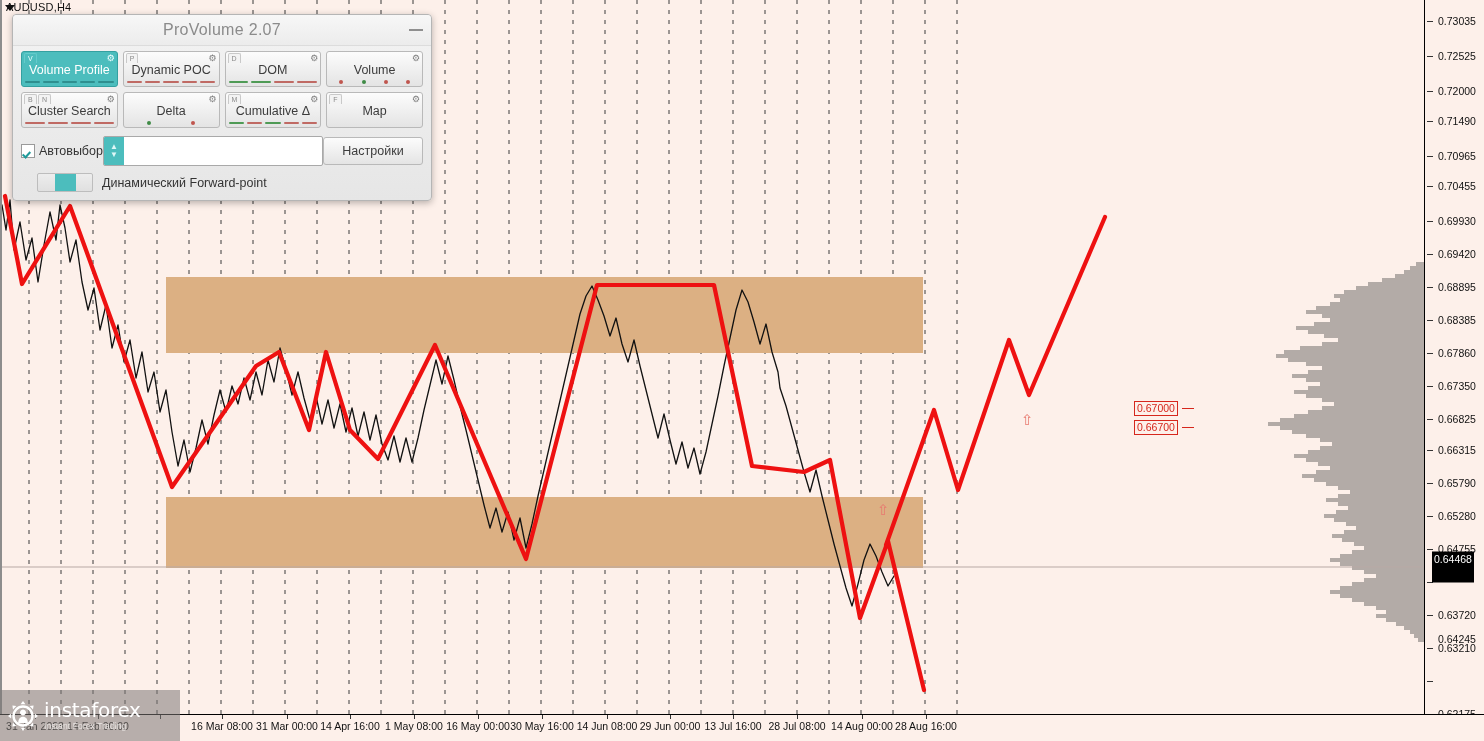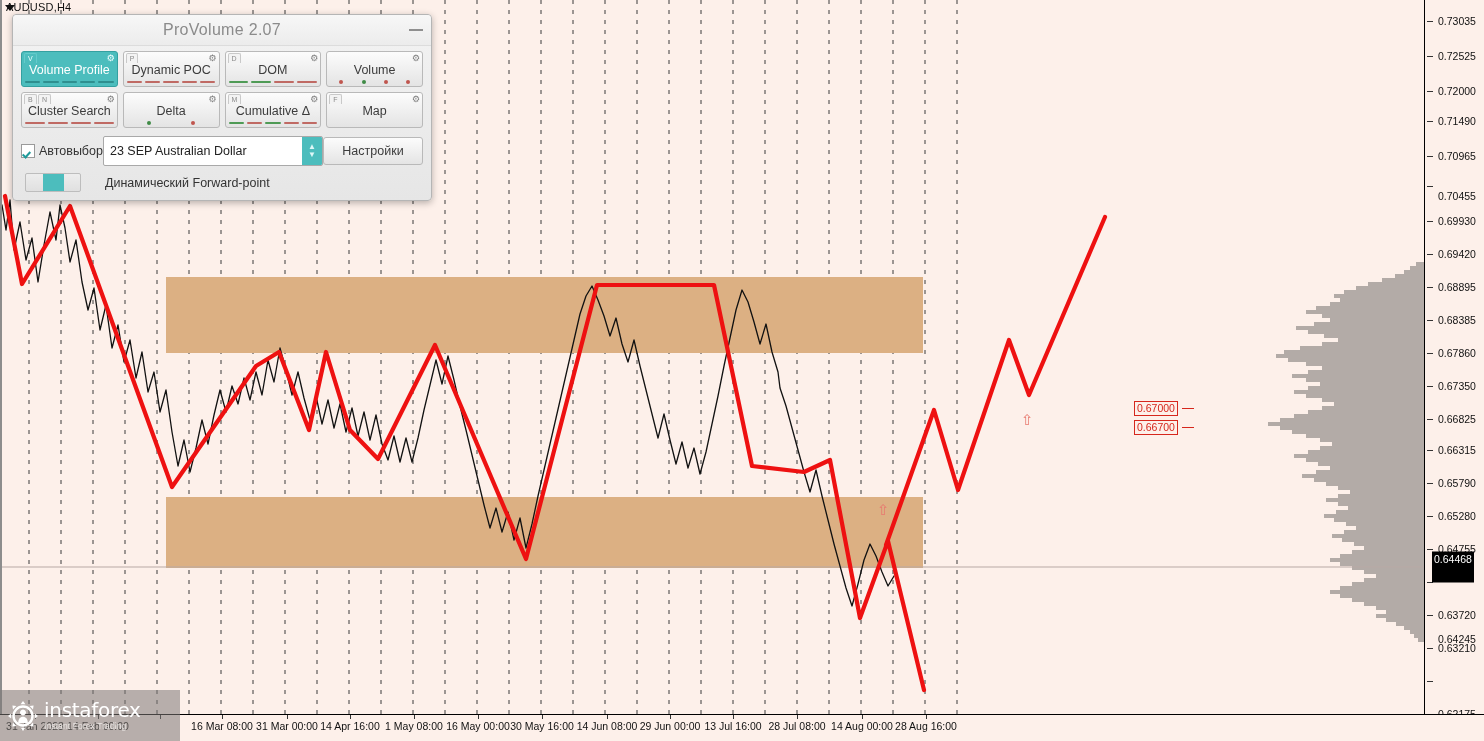--- a/index.html
+++ b/index.html
@@ -259,21 +259,21 @@
     width:100px;height:28px;
     background:linear-gradient(#fcfcfc,#e4e4e4);
     border:1px solid #b9b9b9;border-radius:3px;
     display:flex;align-items:center;justify-content:center;
     font-size:12.5px;color:#3c3c3c;cursor:pointer;
     box-sizing:border-box;
   }
 
   #pv-row4{
     display:flex;align-items:center;
-    padding:7px 8px 0 12px;gap:24px;
+    padding:7px 8px 0 24px;gap:9px;
   }
   #pv-toggle{
     width:56px;height:19px;
     background:linear-gradient(#ededed,#e0e0e0);
     border:1px solid #bdbdbd;border-radius:2px;
     position:relative;cursor:pointer;
     box-sizing:border-box;
   }
   #pv-toggle-knob{
     position:absolute;left:17px;top:0;bottom:0;
@@ -434,21 +434,21 @@
       <div class="p-label" style="top: 21px;">0.73035</div>
       <div class="p-tick" style="top: 56px;"></div>
       <div class="p-label" style="top: 56px;">0.72525</div>
       <div class="p-tick" style="top: 91px;"></div>
       <div class="p-label" style="top: 91px;">0.72000</div>
       <div class="p-tick" style="top: 121px;"></div>
       <div class="p-label" style="top: 121px;">0.71490</div>
       <div class="p-tick" style="top: 156px;"></div>
       <div class="p-label" style="top: 156px;">0.70965</div>
       <div class="p-tick" style="top: 186px;"></div>
-      <div class="p-label" style="top: 196px;">0.70455</div>
+      <div class="p-label" style="top: 186px;">0.70455</div>
       <div class="p-tick" style="top: 221px;"></div>
       <div class="p-label" style="top: 221px;">0.69930</div>
       <div class="p-tick" style="top: 254px;"></div>
       <div class="p-label" style="top: 254px;">0.69420</div>
       <div class="p-tick" style="top: 287px;"></div>
       <div class="p-label" style="top: 287px;">0.68895</div>
       <div class="p-tick" style="top: 320px;"></div>
       <div class="p-label" style="top: 320px;">0.68385</div>
       <div class="p-tick" style="top: 353px;"></div>
       <div class="p-label" style="top: 353px;">0.67860</div>
@@ -644,21 +644,20 @@
           <div class="pv-label">Map</div>
         </div>
       </div>
 
     <div id="pv-row3">
       <div id="pv-checkwrap">
         <div id="pv-checkbox"></div>
         <span id="pv-checklabel">Автовыбор</span>
       </div>
       <div id="pv-combo">
-        <div id="pv-combo-value">23 SEP Australian Dollar</div>
         <div id="pv-combo-spin">
             <span>▲</span>
             <span>▼</span>
           </div>
       </div>
       <div id="pv-settings">Настройки</div>
     </div>
 
     <div id="pv-row4">
       <div id="pv-toggle">

